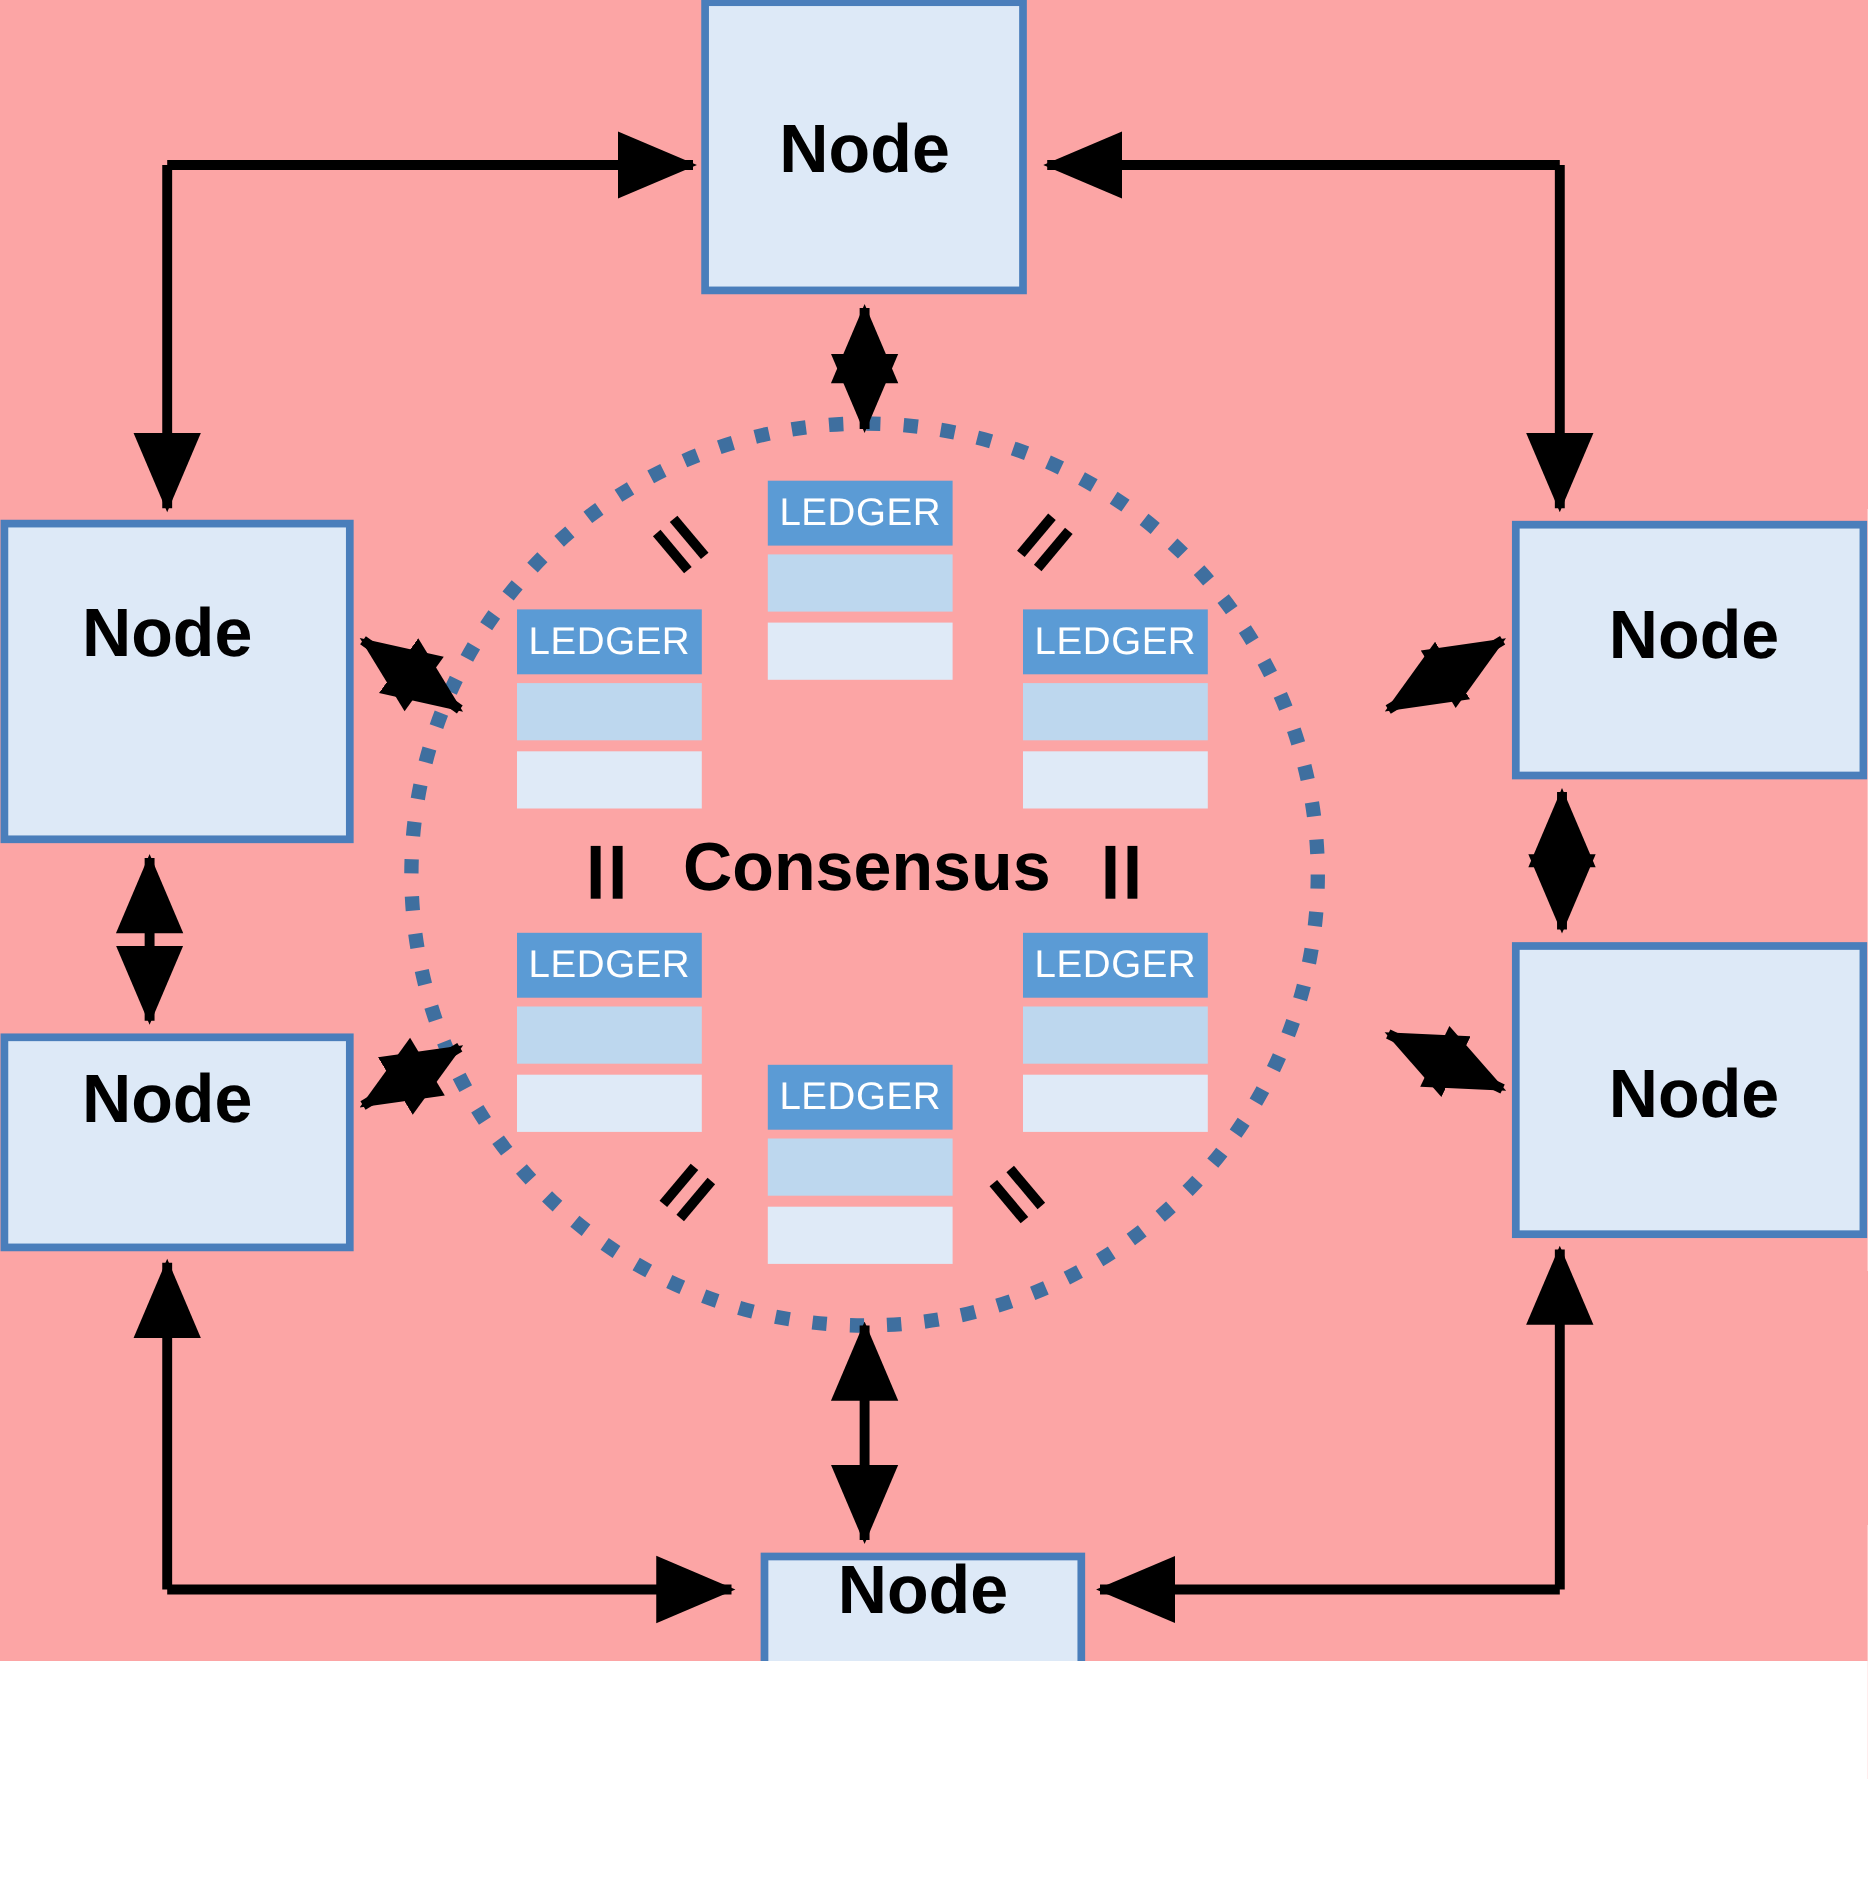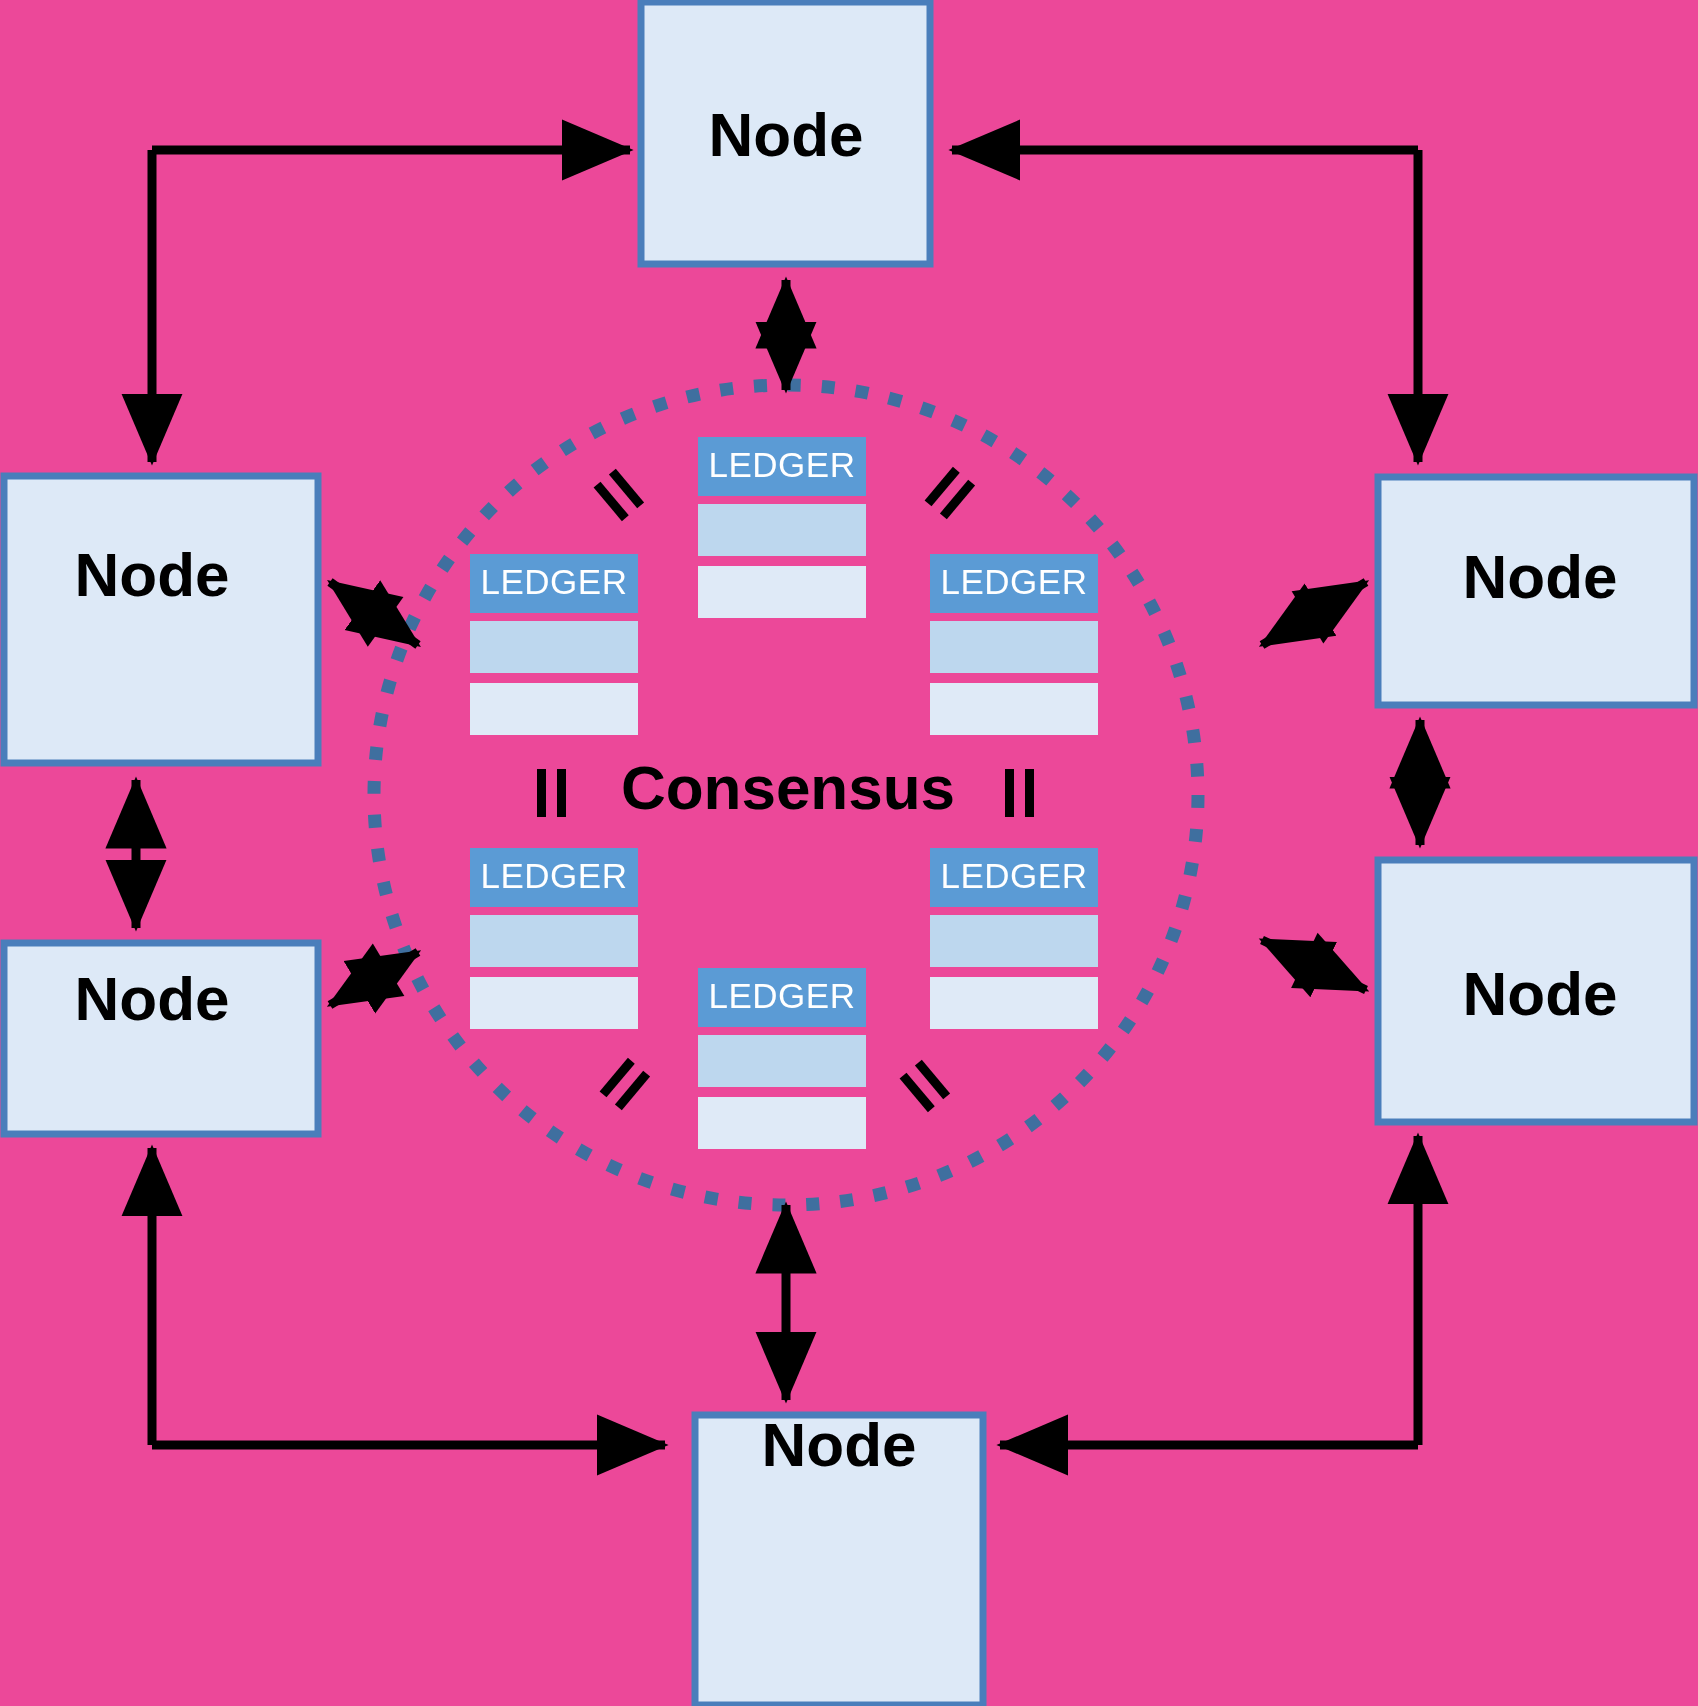--- a/index.html
+++ b/index.html
@@ -6,22 +6,22 @@
     margin: 0;
     padding: 0;
     background: #ffffff;
   }
   body {
     font-family: "Liberation Sans", sans-serif;
   }
   #diagram-root {
     position: relative;
     width: 1698px;
-    height: 1706px;
-    background: #ec4899;
+    height: 1510px;
+    background: #fca5a5;
     overflow: hidden;
   }
   svg.canvas {
     position: absolute;
     top: 0;
     left: 0;
     width: 1698px;
     height: 1706px;
     display: block;
   }

